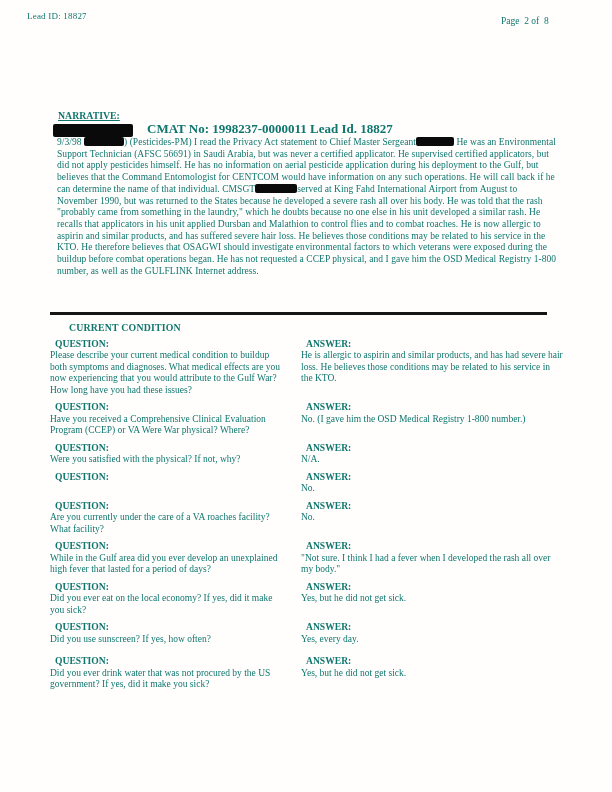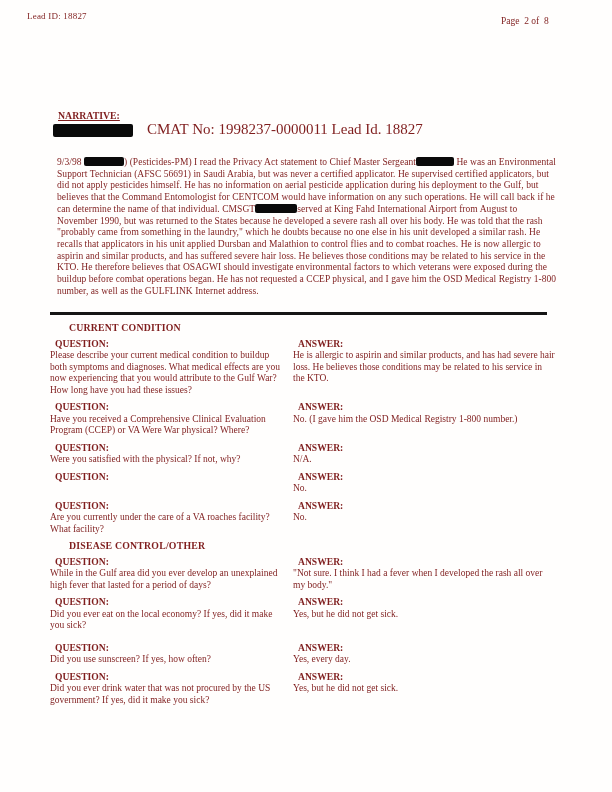--- a/index.html
+++ b/index.html
@@ -1,41 +1,41 @@
 <!DOCTYPE html>
 <html><head>
 <meta charset="utf-8">
 <style>
   html,body{margin:0;padding:0;background:#ffffff;}
   .page{
     position:relative;width:612px;height:792px;background:#fffefd;
-    font-family:"Liberation Serif", serif;color:#7f1d1d;overflow:hidden;
+    font-family:"Liberation Serif", serif;color:#0f766e;overflow:hidden;
   }
   .abs{position:absolute;}
   .b{font-weight:bold;}
   .lead-id{left:27px;top:11px;font-size:9px;letter-spacing:.2px;}
   .page-num{left:501px;top:16px;font-size:9.5px;white-space:pre;}
   .ninfo{left:62px;top:54px;font-size:9.8px;}
   .ninfo .title{font-weight:bold;margin-bottom:5px;}
   .ninfo .row{margin-left:10px;margin-bottom:2px;font-size:9.6px;}
   .narr-title{left:58px;top:110px;font-size:9.8px;font-weight:bold;text-decoration:underline;}
-  .cmat-line{left:53px;top:121px;font-size:15px;width:505px;}
+  .cmat-line{left:53px;top:121px;font-size:13px;width:505px;font-weight:bold;}
   .cmat-line .redaction{vertical-align:middle;margin-right:14px;height:13px;}
   .narr-para{
     left:57px;top:137px;width:502px;font-size:9.5px;line-height:11.7px;
-    text-align:left;letter-spacing:.05px;margin-top:20px;
+    text-align:left;letter-spacing:.05px;
   }
   .redaction{
     display:inline-block;background:#0a0a0a;border-radius:2px;
   }
   .redaction.inline{height:9px;vertical-align:baseline;margin-bottom:-1px;}
   .rule{left:50px;top:312px;width:497px;height:3px;background:#151515;}
   .qa-wrap{left:50px;top:320px;width:510px;font-size:9.5px;line-height:11.5px;}
   .qa-section-title{font-weight:bold;font-size:9.8px;margin:2px 0 4px 19px;letter-spacing:.2px;}
-  .qa-row{display:grid;grid-template-columns:243px 1fr;column-gap:0;margin-bottom:5px;}
+  .qa-row{display:grid;grid-template-columns:243px 1fr;column-gap:0;margin-bottom:5px;gap:8px;}
   .qa-cell{padding-right:8px;}
   .qa-label{font-weight:bold;margin-bottom:1px;padding-left:5px;font-size:9.6px;}
   .qa-text{width:236px;}
   .qa-cell.answer .qa-text{width:262px;}
   .qa-section[data-idx="1"] .qa-row:nth-of-type(4){margin-top:10px;}
 </style>
 </head>
 <body>
 
 <div class="page">
@@ -101,21 +101,20 @@
             <div class="qa-label">QUESTION:</div>
             <div class="qa-text">Are you currently under the care of a VA roaches facility?  What facility?</div>
           </div>
           <div class="qa-cell answer">
             <div class="qa-label">ANSWER:</div>
             <div class="qa-text">No.</div>
           </div>
         </div>
       </div>
       <div class="qa-section" data-idx="1">
-        <div class="qa-section-title">DISEASE CONTROL/OTHER</div>
         <div class="qa-row">
           <div class="qa-cell question">
             <div class="qa-label">QUESTION:</div>
             <div class="qa-text">While in the Gulf area did you ever develop an unexplained high fever that lasted for a period of days?</div>
           </div>
           <div class="qa-cell answer">
             <div class="qa-label">ANSWER:</div>
             <div class="qa-text">"Not sure.  I think I had a fever when I developed the rash all over my body."</div>
           </div>
         </div>

